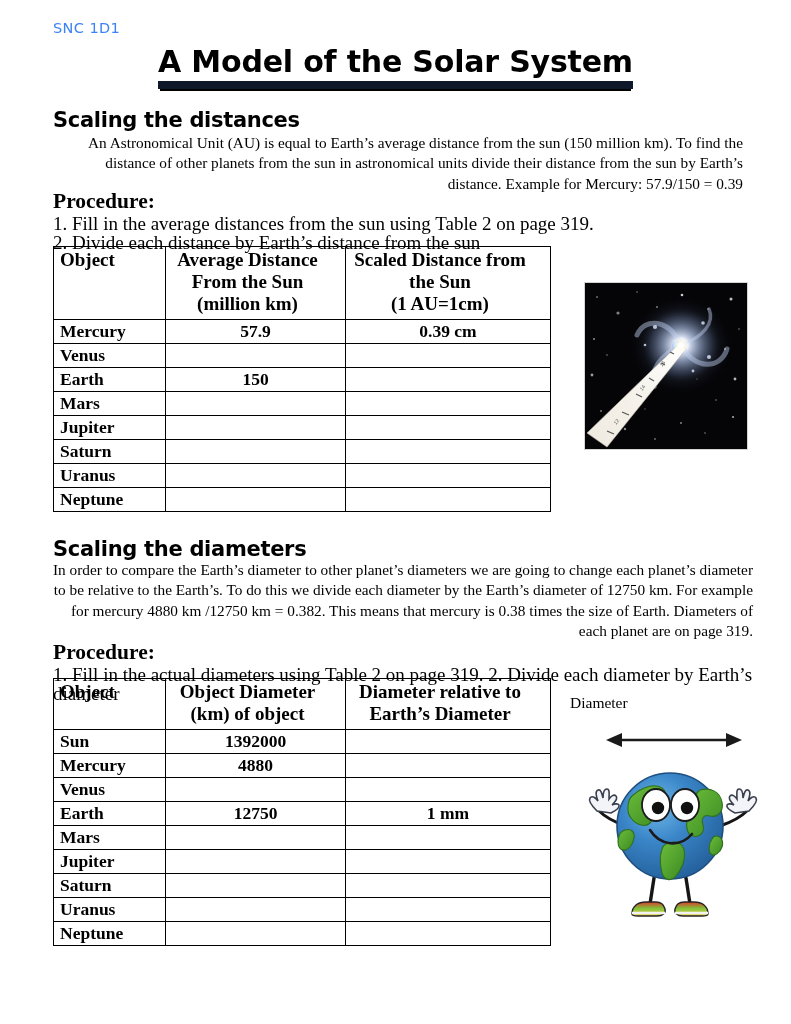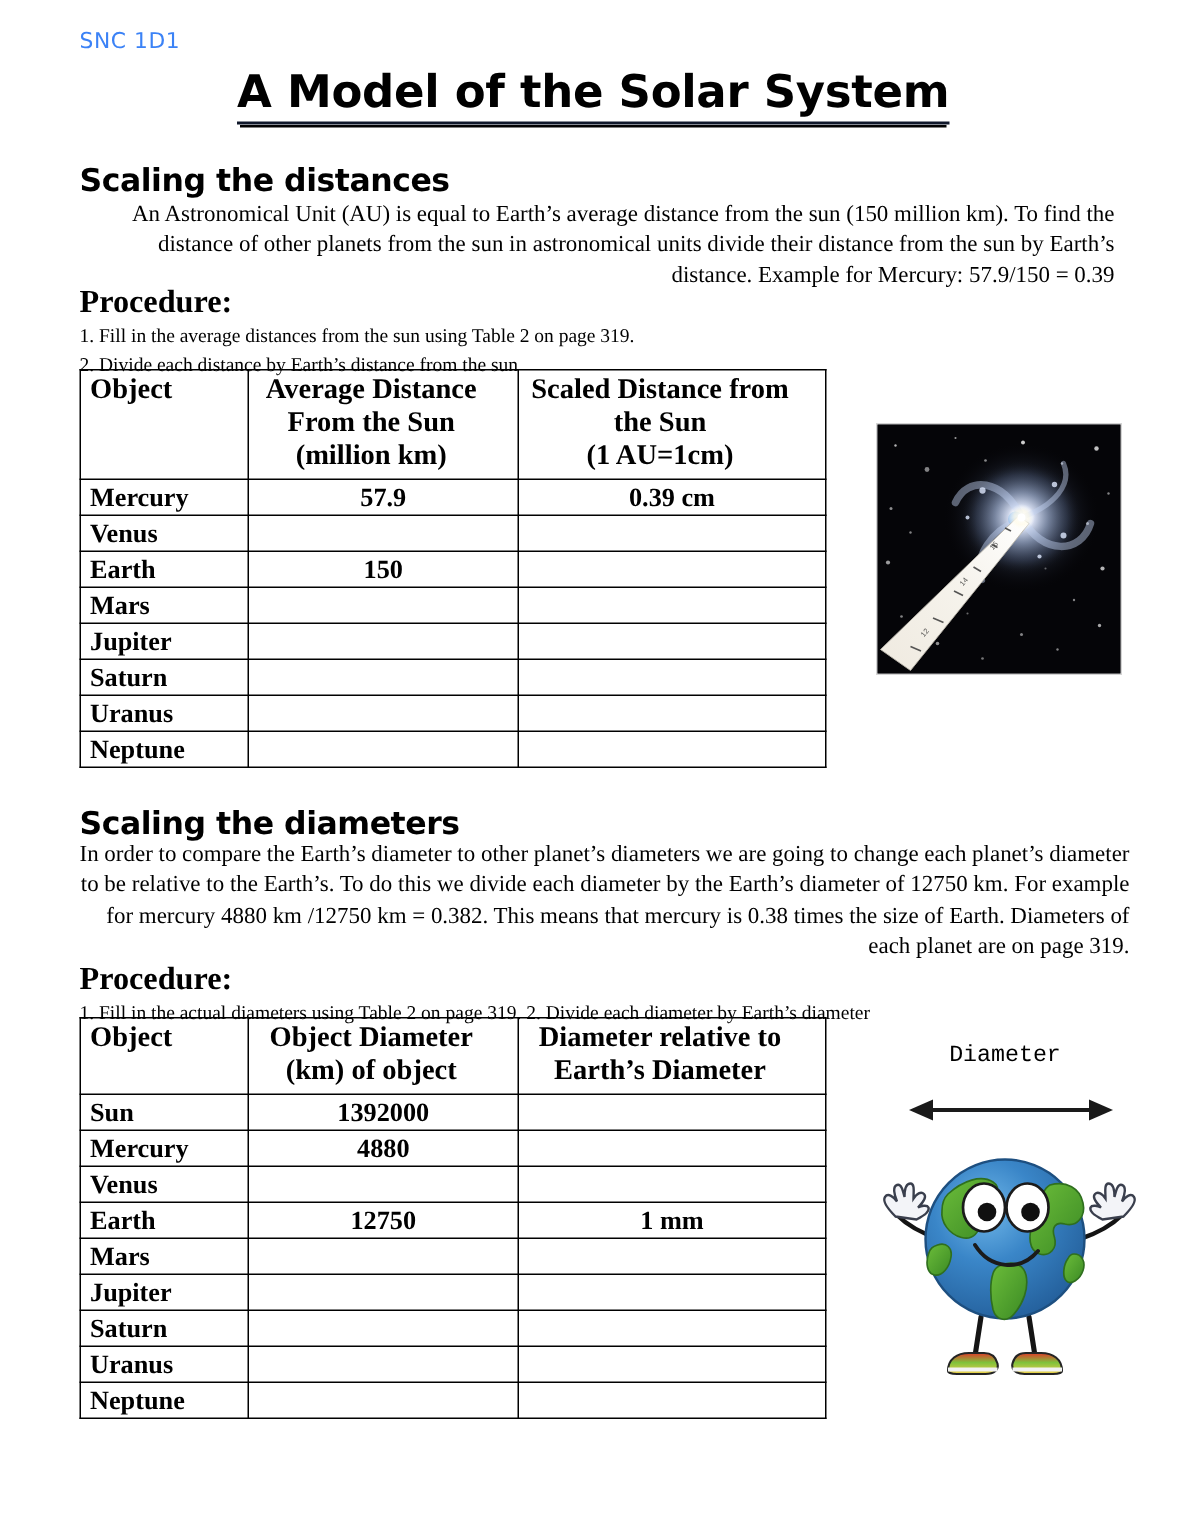--- a/index.html
+++ b/index.html
@@ -42,21 +42,21 @@
     left: 0;
     top: 44px;
     width: 791px;
     text-align: center;
     font-family: "DejaVu Sans", "Liberation Sans", sans-serif;
     font-size: 30px;
     font-weight: 700;
     letter-spacing: -0.2px;
   }
   .doc-title .ul {
-    border-bottom: 2px solid #0f172a;
+    border-bottom: 8px solid #0f172a;
     box-shadow: 0 4px 0 -2px #000;
     padding-bottom: 2px;
     display: inline-block;
   }
 
   
   .sec-head {
     position: absolute;
     left: 53px;
     font-family: "DejaVu Sans", "Liberation Sans", sans-serif;
@@ -85,21 +85,21 @@
     font-size: 21.5px;
     font-weight: 700;
     font-family: "Liberation Serif", "DejaVu Serif", serif;
   }
   #proc-head-1 { top: 189px; }
   #proc-head-2 { top: 640px; }
 
   .proc-steps {
     position: absolute;
     left: 53px;
-    font-size: 13px;
+    font-size: 19px;
     line-height: 19px;
   }
   #proc-steps-1 { top: 214px; width: 700px; }
   #proc-steps-2 { top: 665px; width: 700px; }
 
   
   table.data-table {
     position: absolute;
     border-collapse: collapse;
     table-layout: fixed;
@@ -165,23 +165,23 @@
     left: 570px;
     top: 694px;
     width: 200px;
     height: 225px;
   }
   .diameter-label {
     position: absolute;
     left: 0;
     top: 0;
     width: 200px;
-    text-align: center;
+    text-align: left;
     font-size: 15.5px;
-    font-family: Liberation Mono, monospace;
+    font-family: Liberation Serif, serif;
     font-weight: 400;
   }
   .earth-art {
     position: absolute;
     left: 0;
     top: 24px;
     width: 200px;
     height: 200px;
   }
 </style>

